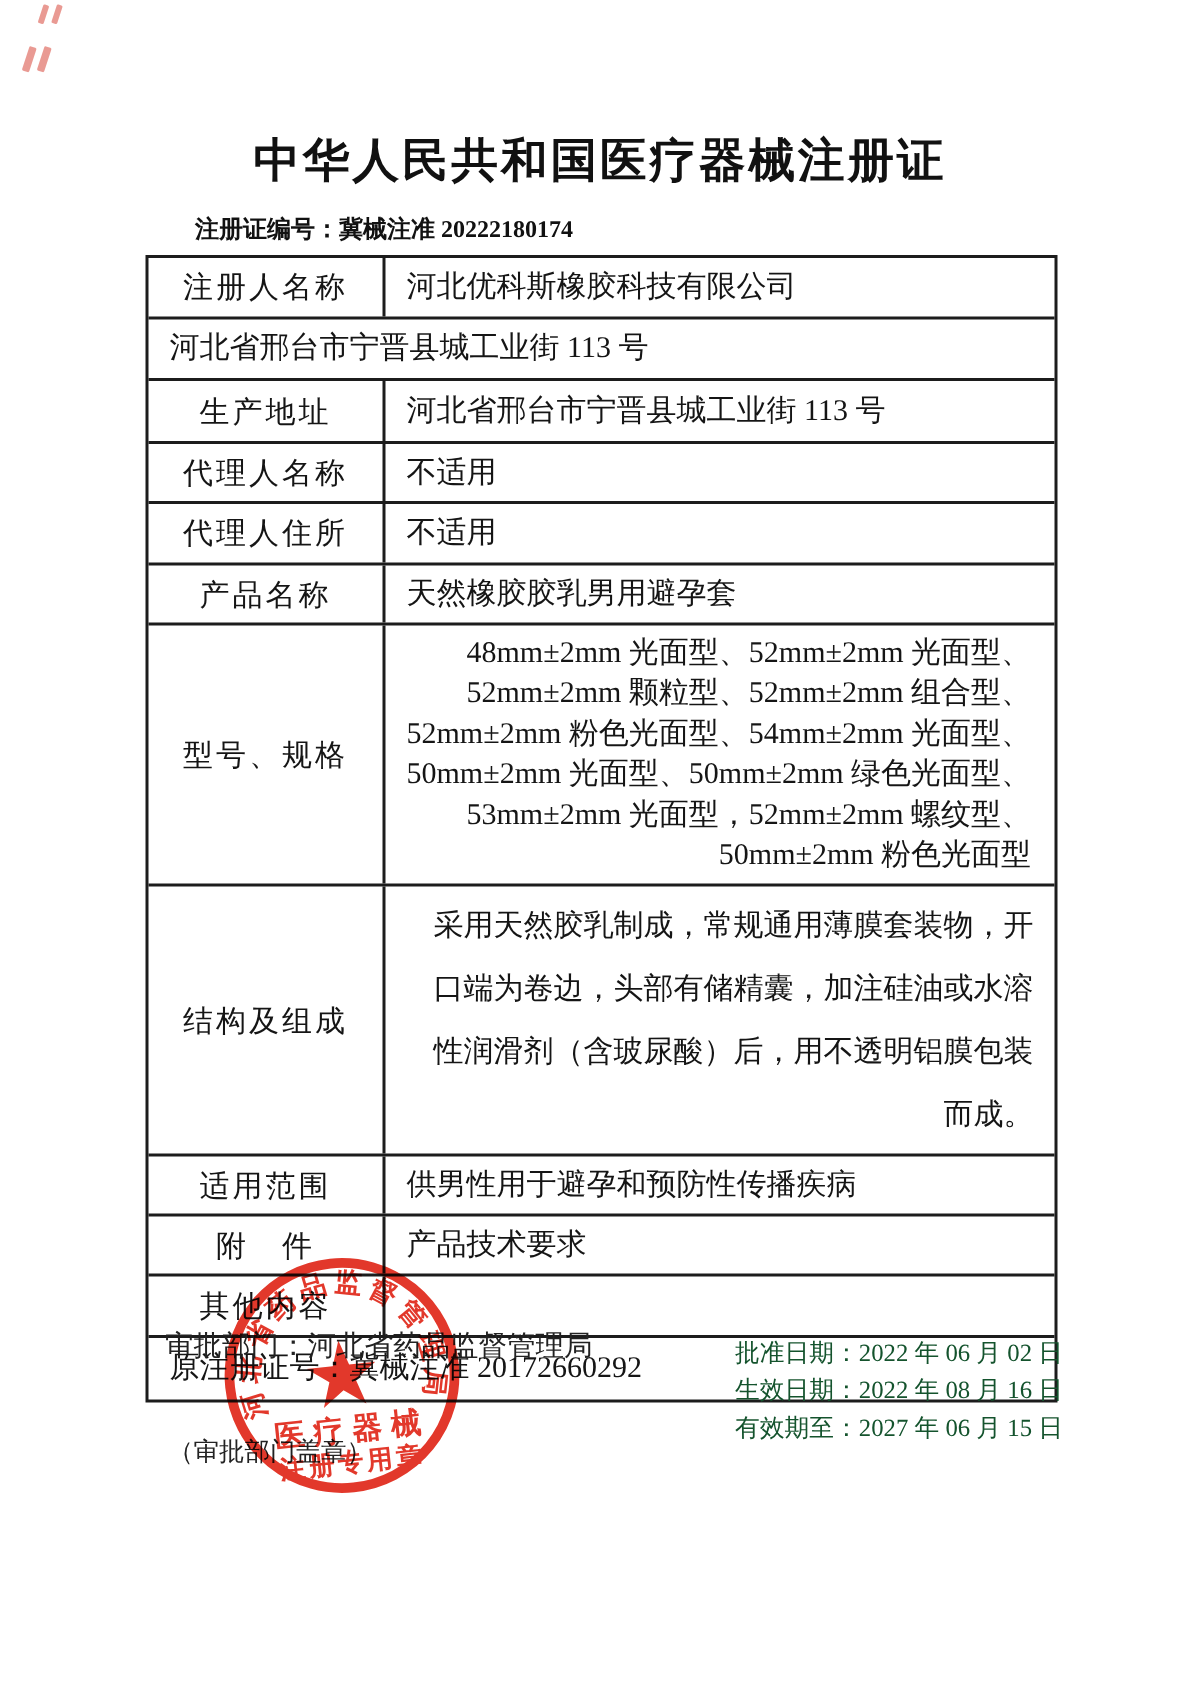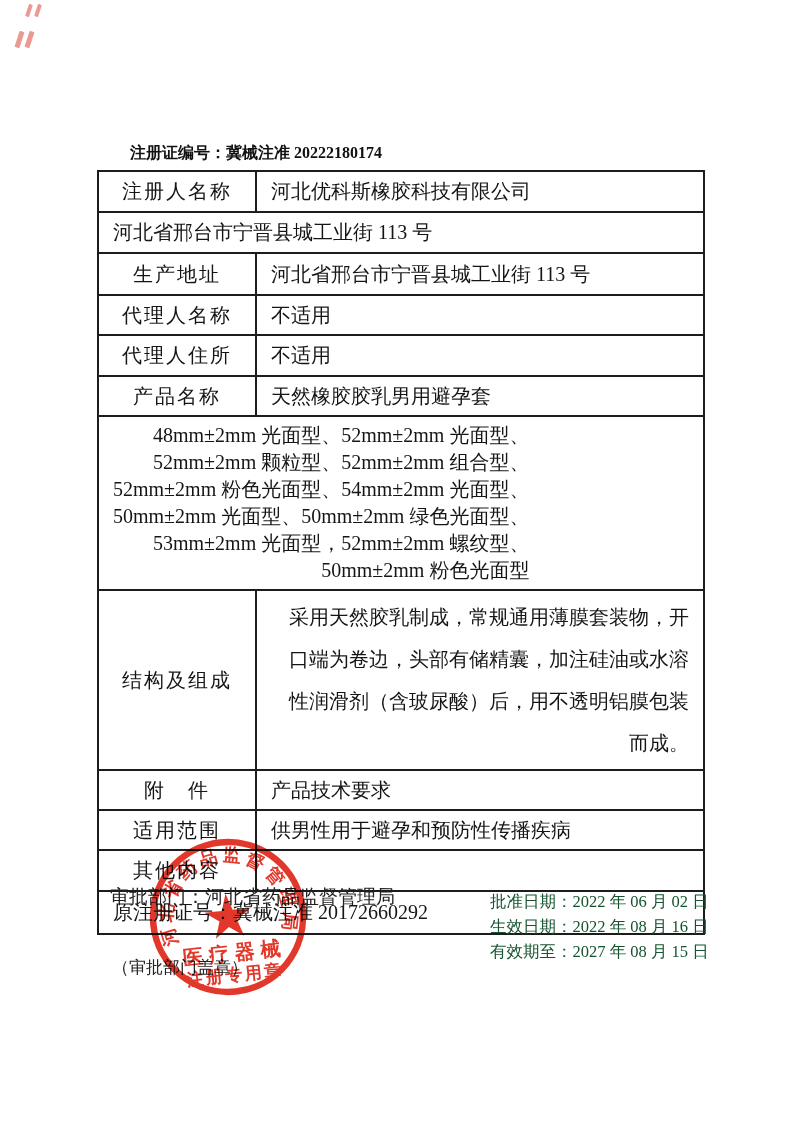--- a/index.html
+++ b/index.html
@@ -65,20 +65,21 @@
   .mark-b i{height:17px;width:5px;}
 </style>
 </head>
 <body>
 
 <div class="page">
 
   <div class="corner-mark mark-a"><i></i><i></i></div>
   <div class="corner-mark mark-b"><i></i><i></i></div>
 
+  <div class="title">中华人民共和国医疗器械注册证</div>
   <div class="regline">注册证编号：冀械注准 20222180174</div>
 
   <div class="cert-table">
     <div class="row">
       <div class="cell-label">注册人名称</div>
       <div class="cell-value">河北优科斯橡胶科技有限公司</div>
     </div>
     <div class="row">
       <div class="cell-value">河北省邢台市宁晋县城工业街 113 号</div>
     </div>
@@ -92,53 +93,54 @@
     </div>
     <div class="row">
       <div class="cell-label">代理人住所</div>
       <div class="cell-value">不适用</div>
     </div>
     <div class="row">
       <div class="cell-label">产品名称</div>
       <div class="cell-value">天然橡胶胶乳男用避孕套</div>
     </div>
     <div class="row r-specs">
+      <div class="cell-label">型号、规格</div>
       <div class="cell-value">48mm±2mm 光面型、52mm±2mm 光面型、
 52mm±2mm 颗粒型、52mm±2mm 组合型、
 52mm±2mm 粉色光面型、54mm±2mm 光面型、
 50mm±2mm 光面型、50mm±2mm 绿色光面型、
 53mm±2mm 光面型，52mm±2mm 螺纹型、
 50mm±2mm 粉色光面型</div>
     </div>
     <div class="row r-struct">
       <div class="cell-label">结构及组成</div>
       <div class="cell-value">采用天然胶乳制成，常规通用薄膜套装物，开口端为卷边，头部有储精囊，加注硅油或水溶性润滑剂（含玻尿酸）后，用不透明铝膜包装而成。</div>
     </div>
     <div class="row">
+      <div class="cell-label">适用范围</div>
+      <div class="cell-value">供男性用于避孕和预防性传播疾病</div>
+    </div>
+    <div class="row">
       <div class="cell-label">附　件</div>
       <div class="cell-value">产品技术要求</div>
-    </div>
-    <div class="row">
-      <div class="cell-label">适用范围</div>
-      <div class="cell-value">供男性用于避孕和预防性传播疾病</div>
     </div>
     <div class="row">
       <div class="cell-label">其他内容</div>
       <div class="cell-value"></div>
     </div>
     <div class="row">
       <div class="cell-value">原注册证号：冀械注准 20172660292</div>
     </div>
   </div>
 
   <div class="footer-dept">审批部门：河北省药品监督管理局</div>
   <div class="dates">
     <div>批准日期：2022 年 06 月 02 日</div>
     <div>生效日期：2022 年 08 月 16 日</div>
-    <div>有效期至：2027 年 08 月 15 日</div>
+    <div>有效期至：2027 年 06 月 15 日</div>
   </div>
   <div class="footer-note">（审批部门盖章）</div>
 
   <svg class="stamp" viewBox="0 0 172 172" xmlns="http://www.w3.org/2000/svg">
     <defs>
       <path id="arcTop" d="M 35,109 A 56,56 0 1 1 137,109" fill="none"></path>
     </defs>
     <circle cx="86" cy="86" r="75" fill="none" stroke="#e02718" stroke-width="6.5"></circle>
     <text font-size="18" font-weight="bold" fill="#e02718" letter-spacing="4" font-family="Liberation Serif, DejaVu Serif, serif">
       <textPath href="#arcTop" startOffset="2">河北省药品监督管理局</textPath>

